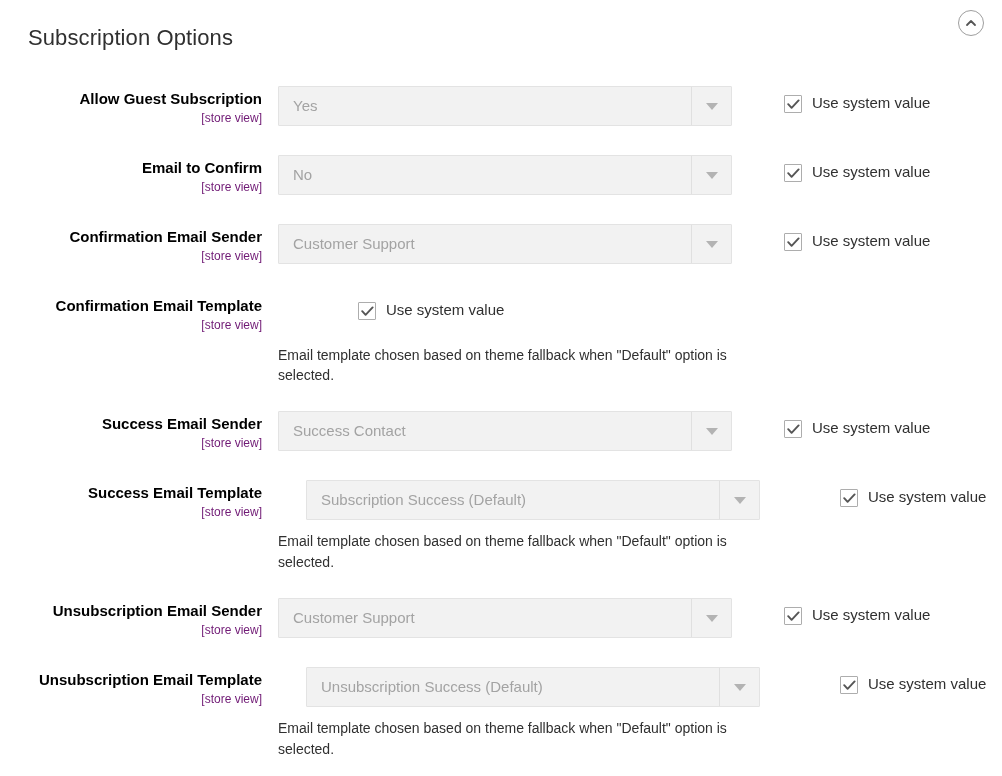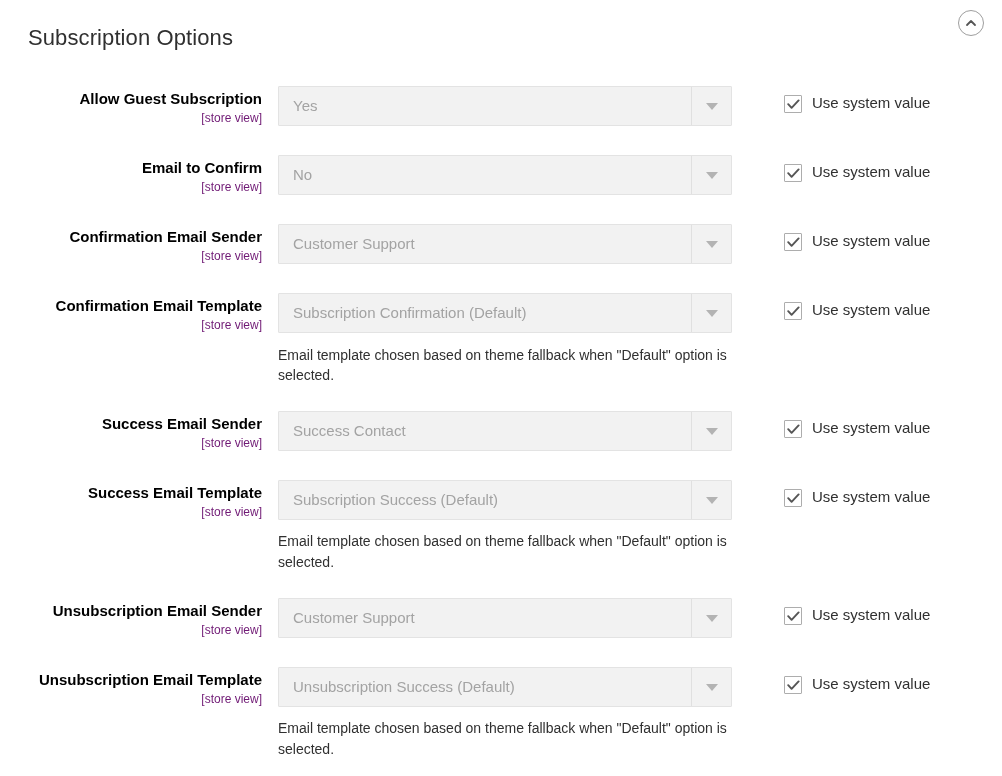--- a/index.html
+++ b/index.html
@@ -60,21 +60,21 @@
   
   .form-body {
     padding-top: 30px;
   }
   .field-row {
     display: flex;
     align-items: flex-start;
     margin-bottom: 28px;
     position: relative;
   }
-  .field-row.with-note { margin-bottom: 10px; }
+  .field-row.with-note { margin-bottom: 10px; gap: 28px; }
 
   .field-label-col {
     width: 278px;
     flex: 0 0 278px;
     text-align: right;
     padding-right: 16px;
     padding-top: 4px;
   }
   .field-label {
     display: block;
@@ -257,28 +257,20 @@
             </svg>
           </span>
           <span class="system-value-label">Use system value</span>
         </div>
       </div>
       <div class="field-row with-note">
         <div class="field-label-col">
           <span class="field-label">Confirmation Email Template</span>
           <span class="field-scope">[store view]</span>
         </div>
-        <div class="field-control-col">
-          <div class="select-wrap">
-            <span class="select-value">Subscription Confirmation (Default)</span>
-            <span class="select-arrow-box">
-              <span class="select-arrow"></span>
-            </span>
-          </div>
-        </div>
         <div class="system-value">
           <span class="checkbox">
             <svg width="13" height="11" viewBox="0 0 13 11" aria-hidden="true">
               <path d="M1.2 5.2 L4.6 8.8 L11.6 1.4" fill="none" stroke="#555555" stroke-width="1.9" stroke-linecap="round" stroke-linejoin="round"></path>
             </svg>
           </span>
           <span class="system-value-label">Use system value</span>
         </div>
       </div>
       <div class="field-note">Email template chosen based on theme fallback when "Default" option is selected.</div>

